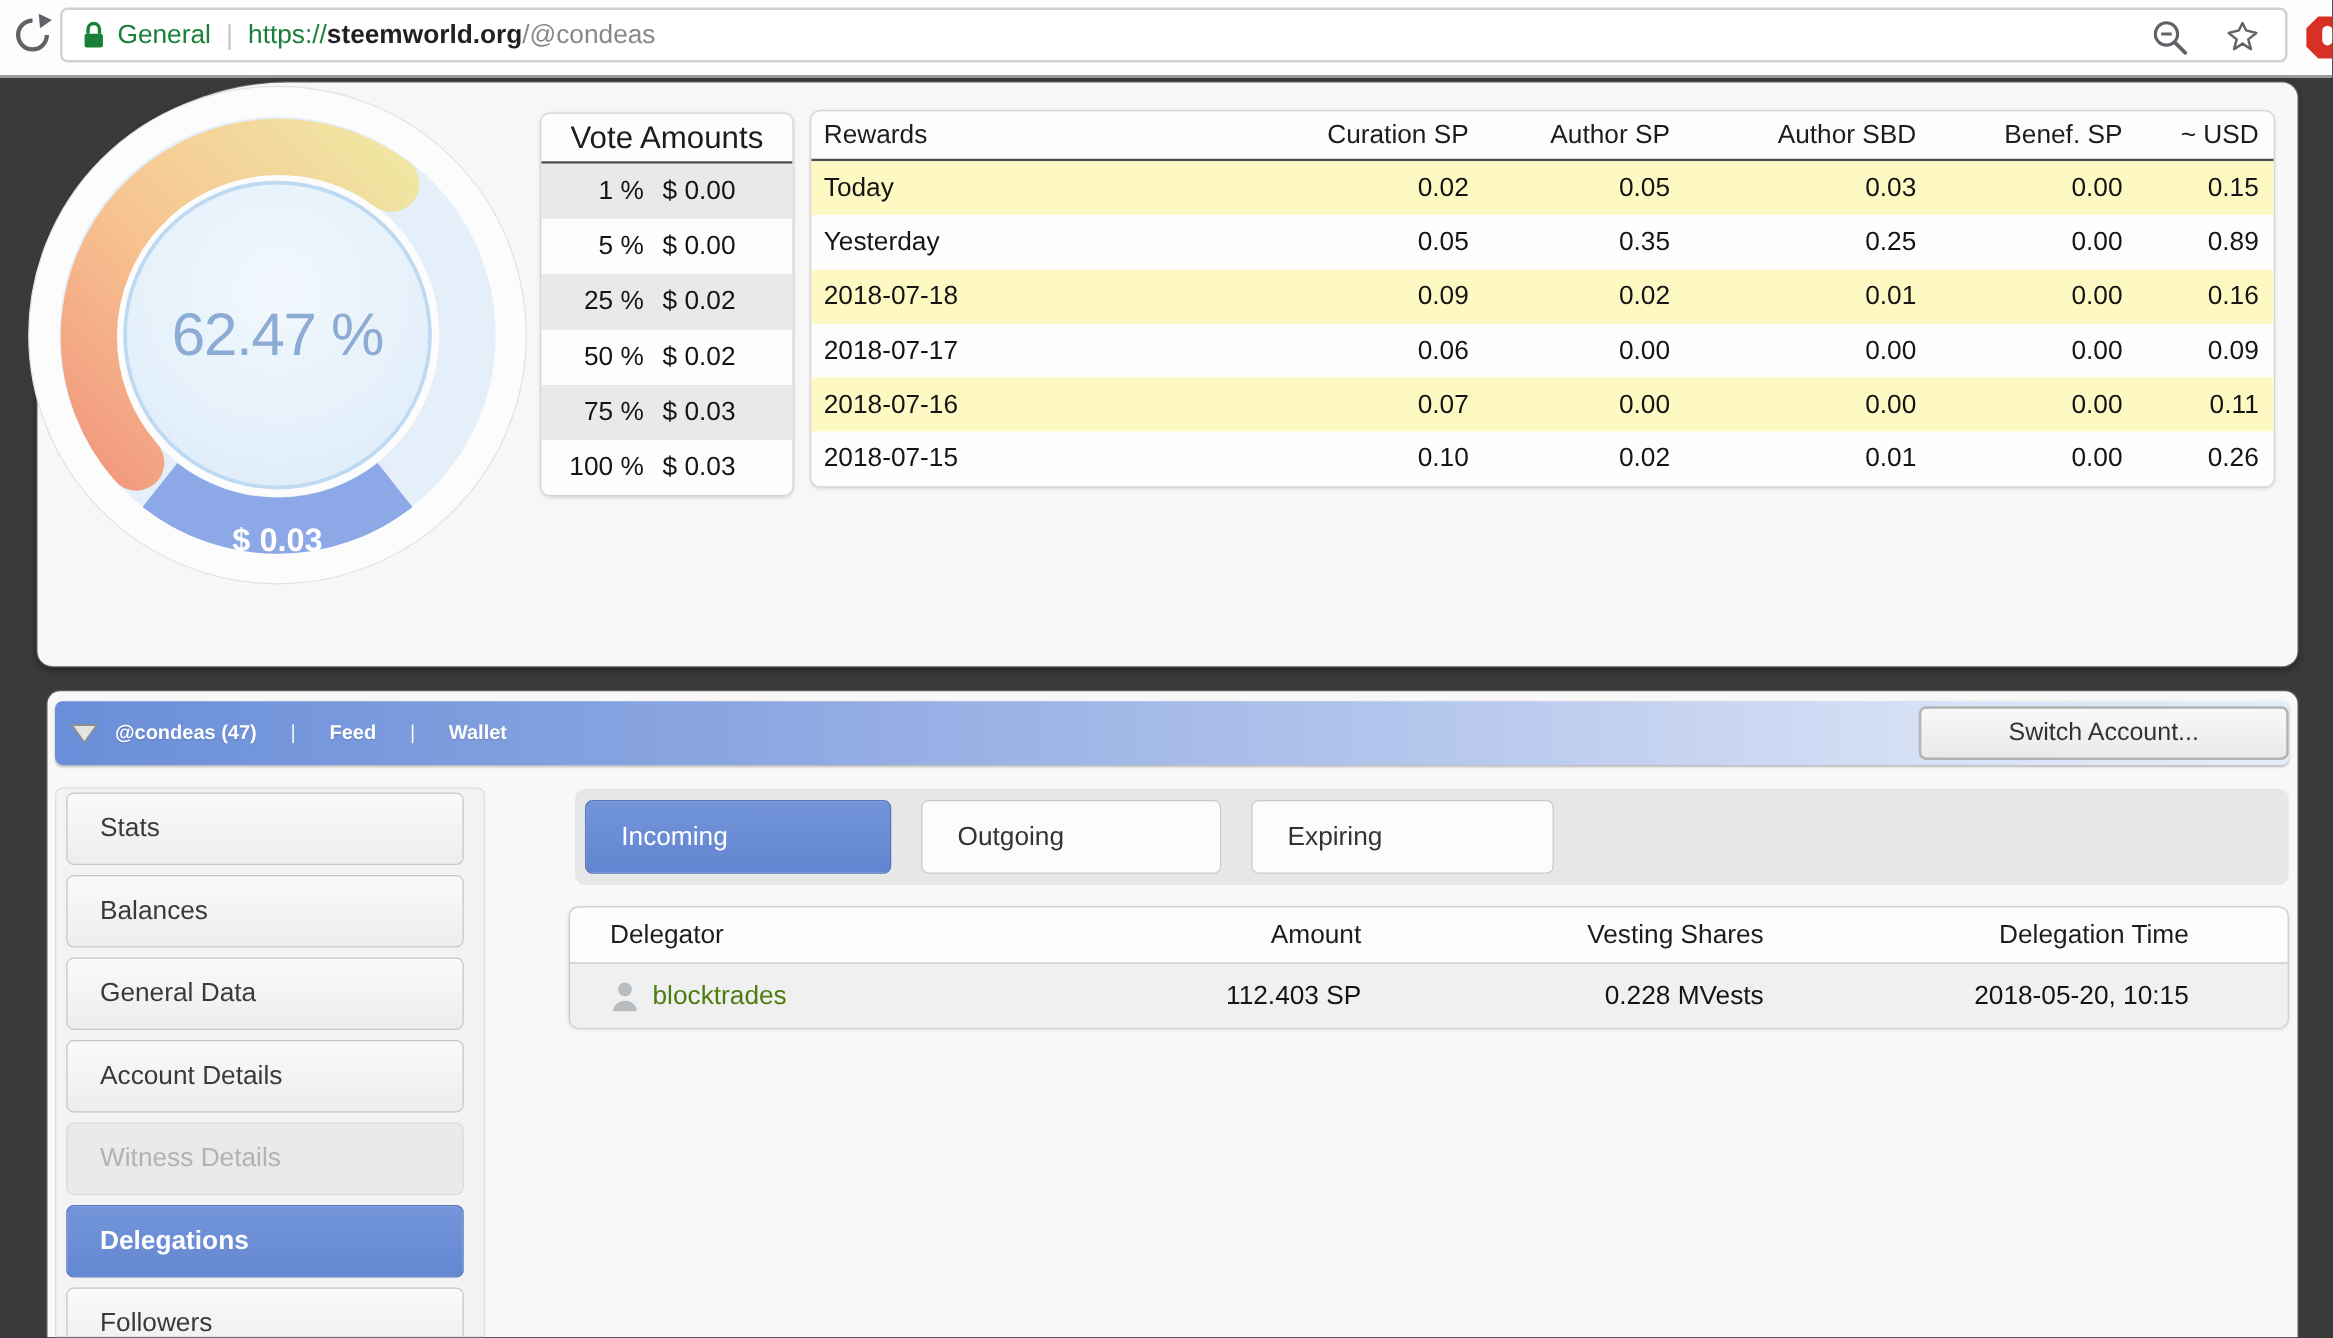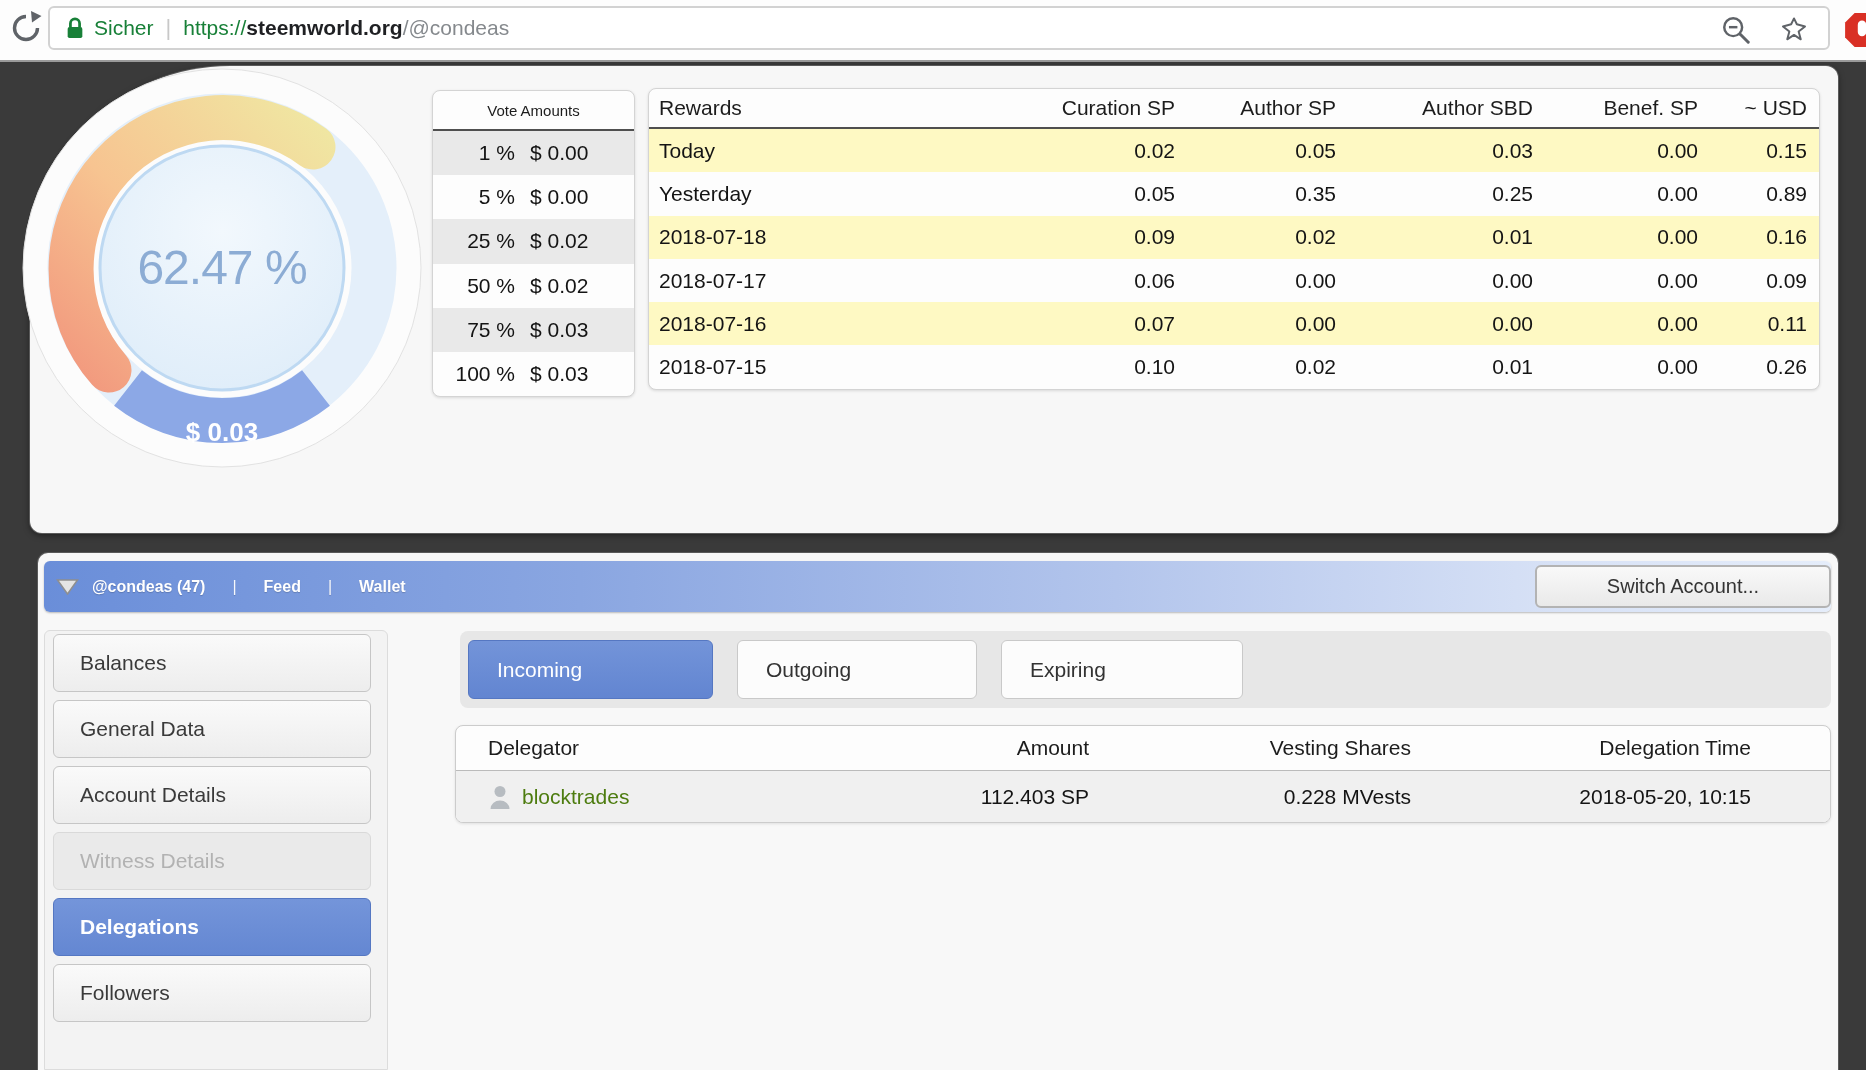--- a/index.html
+++ b/index.html
@@ -22,21 +22,21 @@
   
   .stage { position:absolute; left:0; top:62px; width:1866px; height:1008px; }
 
   .top-card { position:absolute; left:30px; top:4px; width:1808px; height:467px; background:#f7f7f7; border-radius:200px 12px 12px 12px; box-shadow:0 0 0 1px #5a5a5a, 0 2px 6px rgba(0,0,0,.5); }
 
   .gauge-wrap { position:absolute; left:22px; top:6px; width:400px; height:400px; }
 
   .mini-card { position:absolute; background:#fdfdfd; border:1px solid #d4d4d4; border-radius:8px; box-shadow:0 1px 3px rgba(0,0,0,.12); overflow:hidden; }
   .vote-card { left:432px; top:28px; width:203px; height:307px; }
   .rewards-card { left:648px; top:26px; width:1172px; height:302px; }
-  .card-head { border-bottom:2px solid #4f4f4f; display:flex; align-items:center; font-size:15px; color:#1c1c1c; }
+  .card-head { border-bottom:2px solid #4f4f4f; display:flex; align-items:center; font-size:25px; color:#1c1c1c; }
   .vote-card .card-head { height:40px; justify-content:center; }
   .vote-row { height:44.2px; display:flex; align-items:center; font-size:21px; color:#141414; }
   .vote-row.alt { background:#e9e9e9; }
   .vote-pct { width:82px; text-align:right; }
   .vote-val { margin-left:15px; }
 
   .rw-grid { display:grid; grid-template-columns:330px 186px 161px 197px 165px 109px; align-items:center; padding:0 14px 0 10px; }
   .rw-head { height:40px; border-bottom:2px solid #4f4f4f; font-size:21px; color:#1c1c1c; }
   .rw-row { height:43.3px; font-size:21px; color:#141414; }
   .rw-row.alt { background:#fef9c3; }
@@ -81,21 +81,21 @@
       <svg viewBox="0 0 36 36" width="36" height="36">
         <path d="M 18 6.5 A 11.5 11.5 0 1 0 29.5 18" fill="none" stroke="#5f6368" stroke-width="3.4"></path>
         <polygon points="23,1 33.5,6 24,12.5" fill="#5f6368"></polygon>
       </svg>
     </div>
     <div class="url-bar">
       <svg class="lock-ic" viewBox="0 0 24 28">
         <path d="M7 13 V9 a5 5 0 0 1 10 0 v4" fill="none" stroke="#188038" stroke-width="3"></path>
         <rect x="4" y="13" width="16" height="12" rx="2" fill="#188038"></rect>
       </svg>
-      <span class="secure-label">Sicher</span>
+      <span class="secure-label">General</span>
       <span class="url-sep">|</span>
       <span class="url-proto">https://</span>
       <span class="url-domain">steemworld.org</span>
       <span class="url-path">/@condeas</span>
       <div class="urlbar-icons">
         <svg viewBox="0 0 34 34" width="32" height="32">
           <circle cx="14" cy="14" r="9.5" fill="none" stroke="#5f6368" stroke-width="2.6"></circle>
           <line x1="9.5" y1="14" x2="18.5" y2="14" stroke="#5f6368" stroke-width="2.6"></line>
           <line x1="21.5" y1="21.5" x2="30" y2="30" stroke="#5f6368" stroke-width="3.2" stroke-linecap="round"></line>
         </svg>
@@ -236,20 +236,21 @@
         <span class="acct-link">@condeas (47)</span>
         <span class="acct-sep">|</span>
         <span class="acct-link">Feed</span>
         <span class="acct-sep">|</span>
         <span class="acct-link">Wallet</span>
       </div>
     </div>
     <div class="switch-btn">Switch Account...</div>
 
     <div class="sidebar">
+      <div class="side-btn">Stats</div>
       <div class="side-btn">Balances</div>
       <div class="side-btn">General Data</div>
       <div class="side-btn">Account Details</div>
       <div class="side-btn disabled">Witness Details</div>
       <div class="side-btn active">Delegations</div>
       <div class="side-btn">Followers</div>
     </div>
 
     <div class="tabs-box">
       <div class="tab-btn active tab-w1">Incoming</div>

